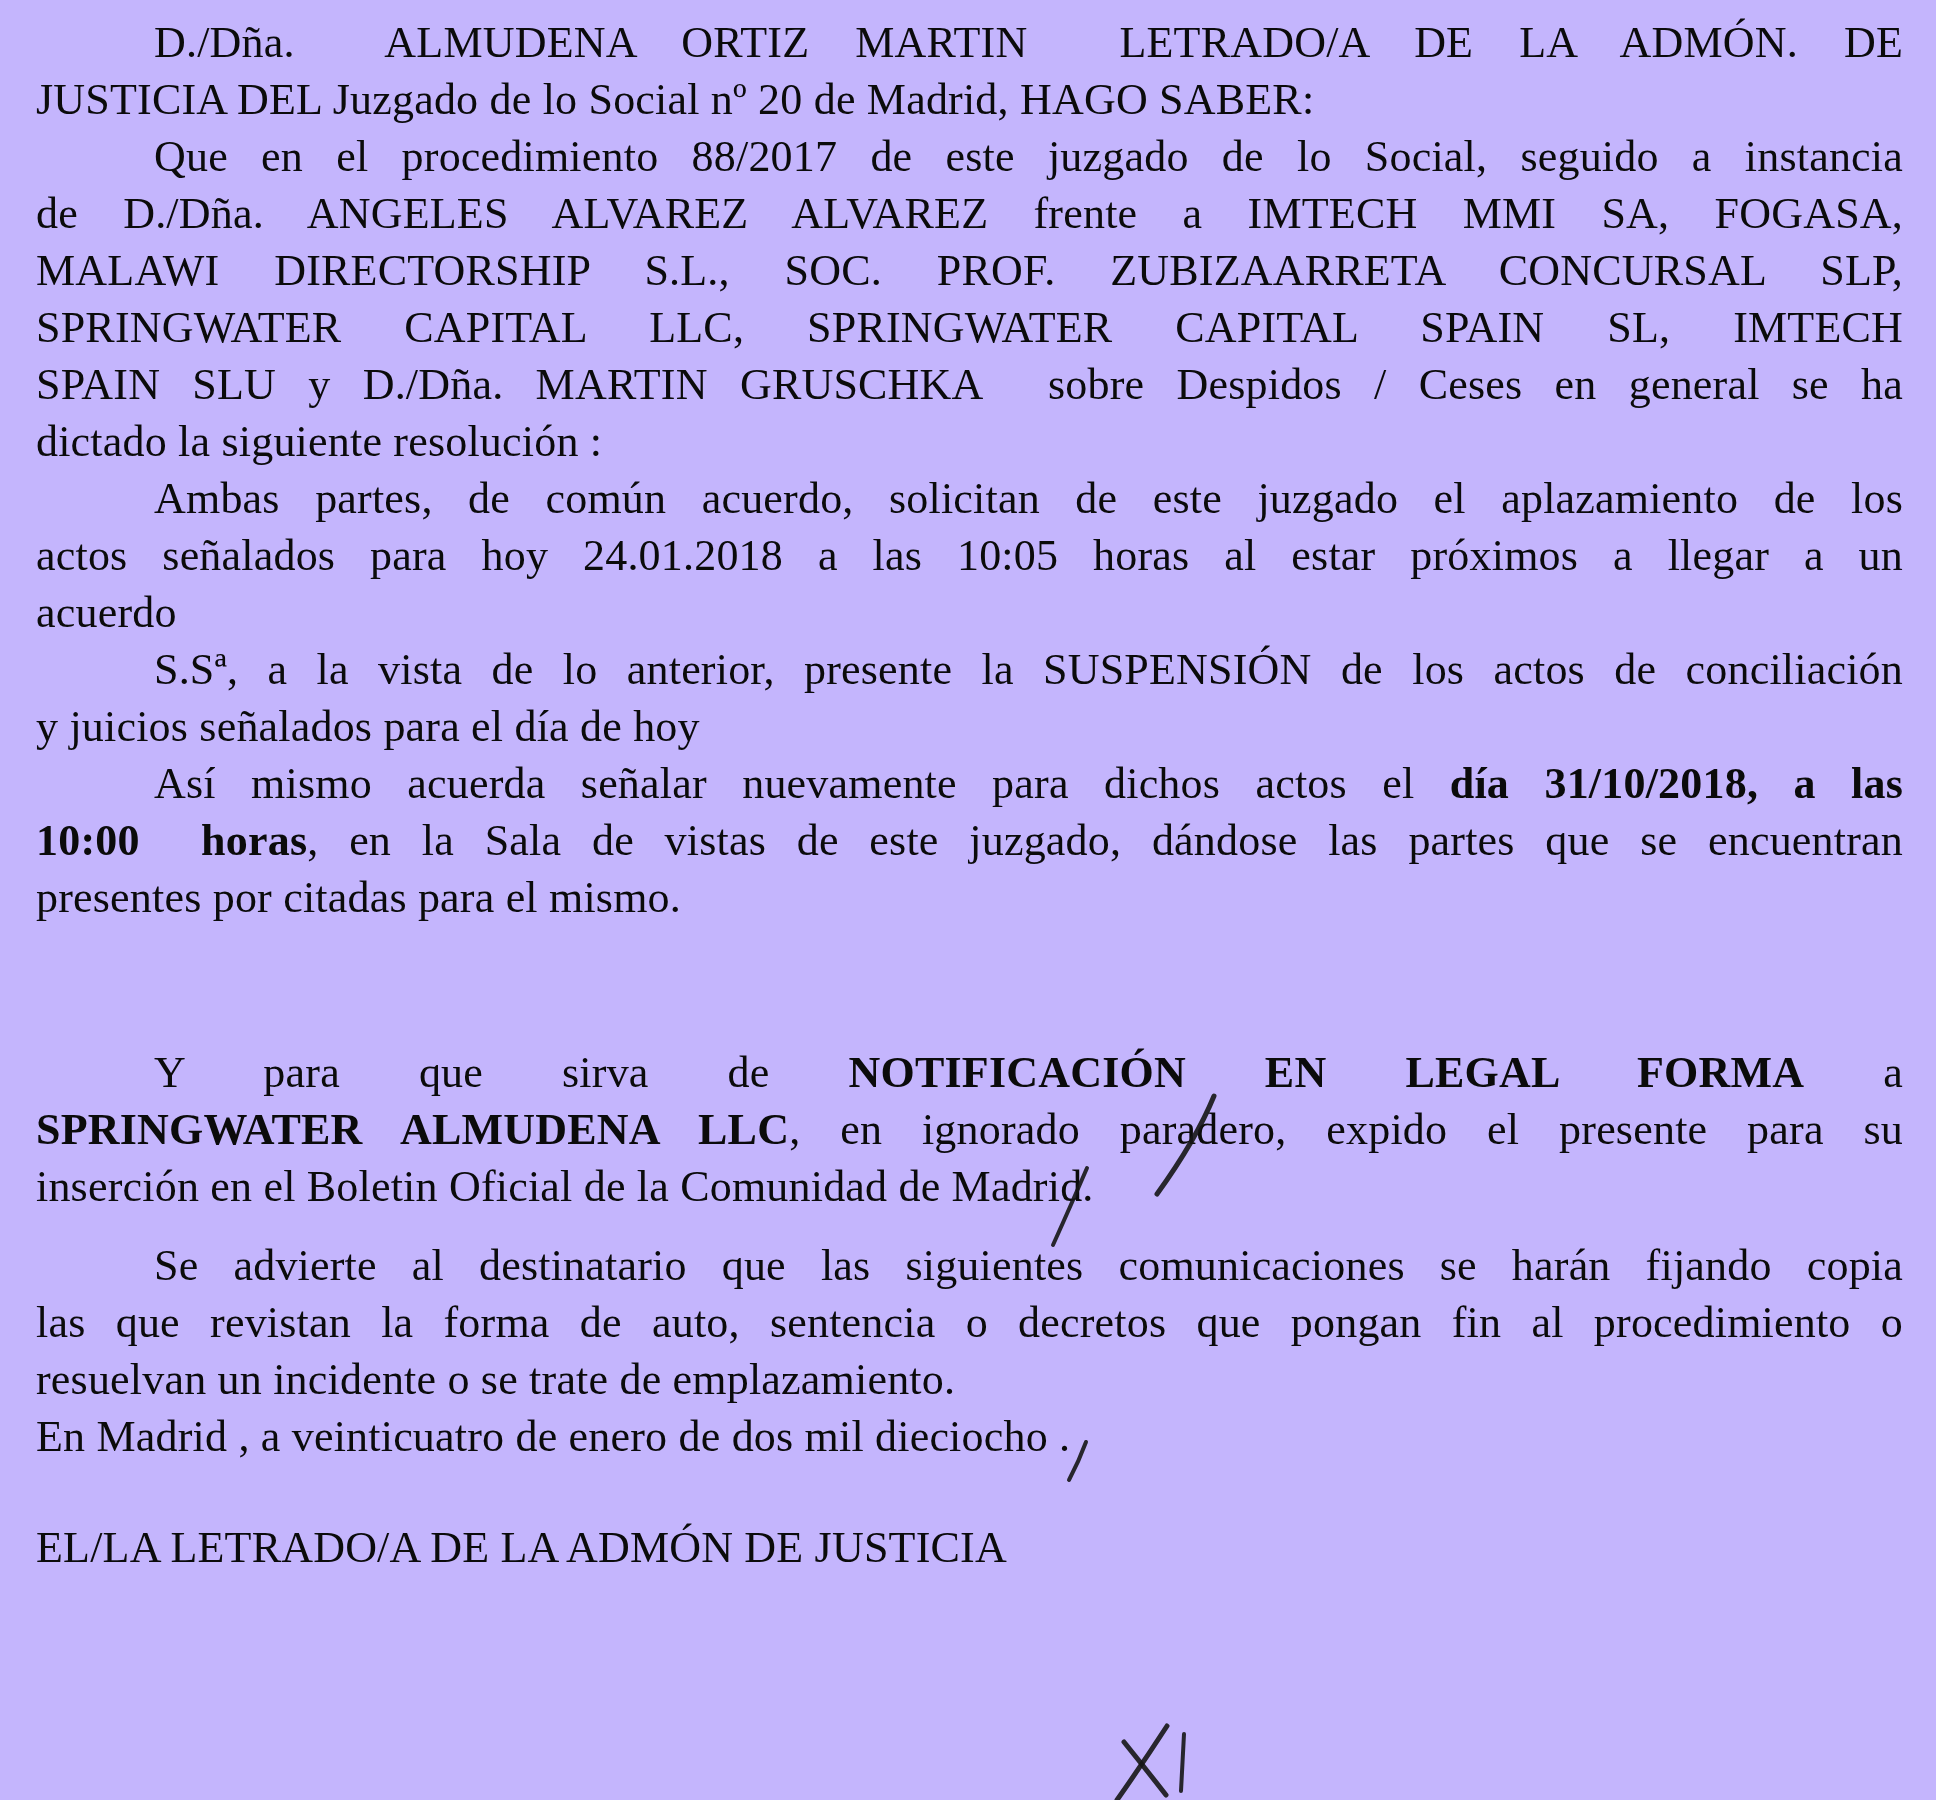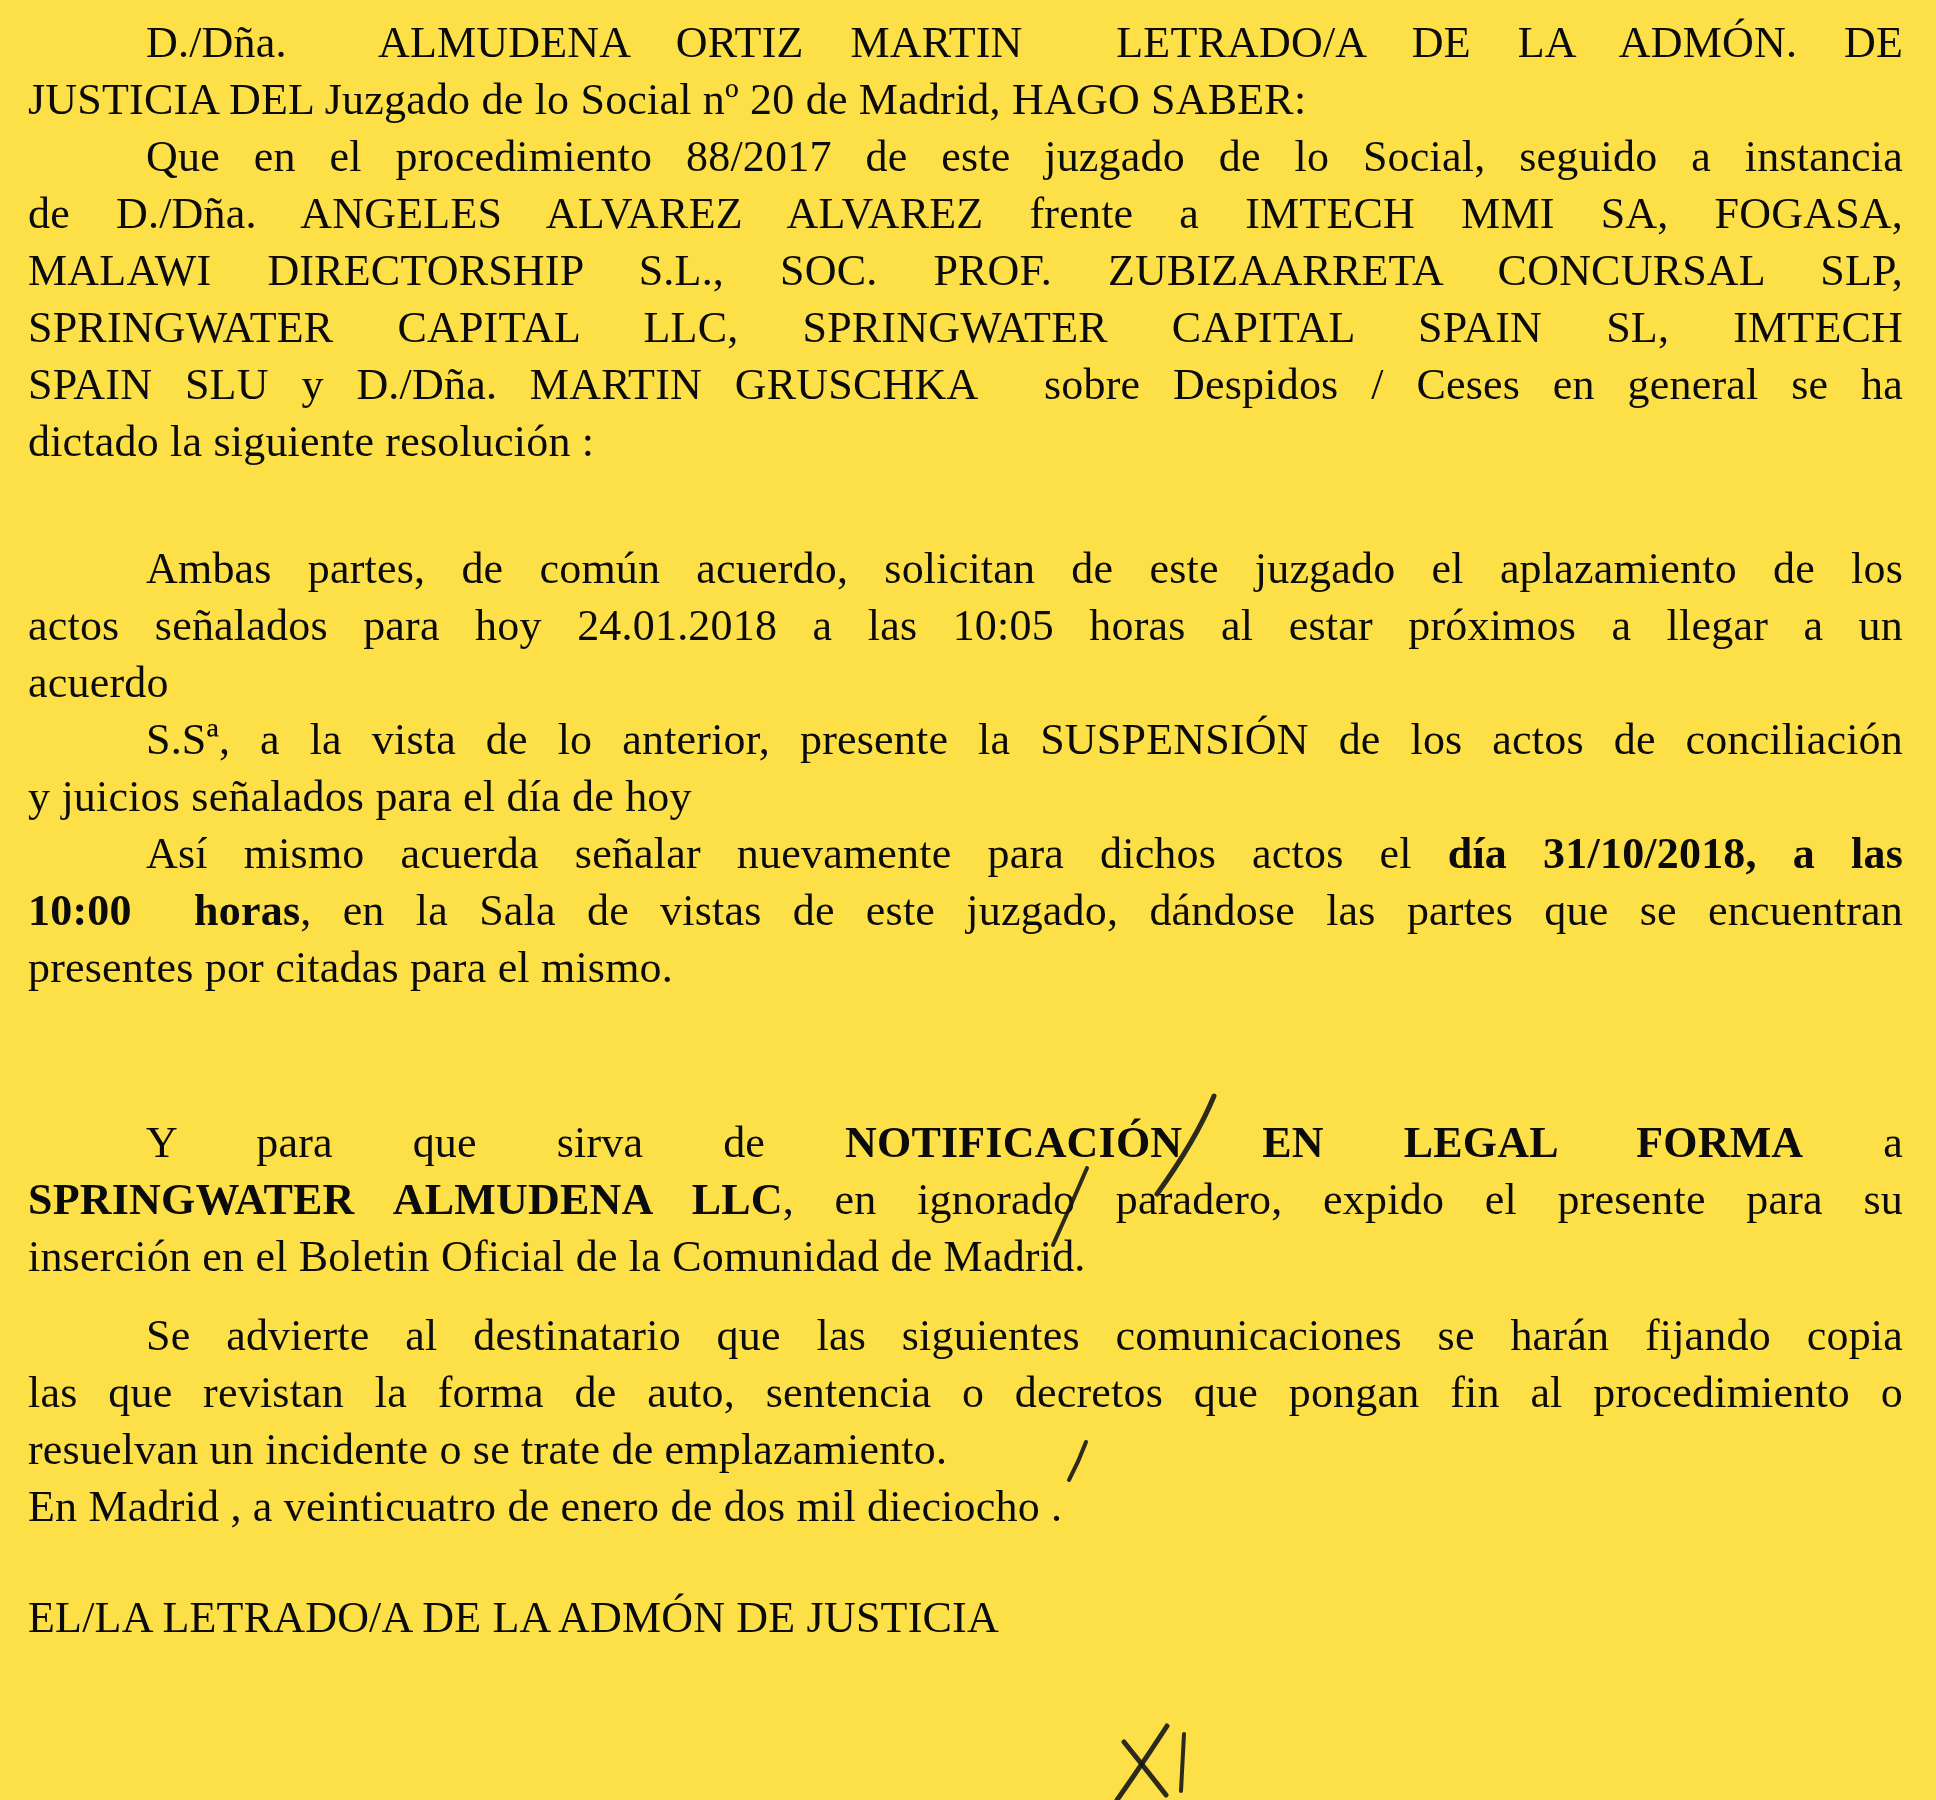--- a/index.html
+++ b/index.html
@@ -14,41 +14,41 @@
     overflow: hidden;
     font-family: "Liberation Serif", "DejaVu Serif", serif;
     color: #0b0b0b;
   }
   .page {
     position: absolute;
     top: 0; left: 0;
     width: 1936px;
     height: 1800px;
     box-sizing: border-box;
-    padding: 14px 33px 0 28px;
-    background: #fde047;
+    padding: 14px 33px 0 36px;
+    background: #c4b5fd;
   }
   .line {
     font-size: 44px;
     line-height: 57px;
     white-space: normal;
     text-align: left;
     letter-spacing: 0.2px;
   }
   .line.just {
     text-align: justify;
     text-align-last: justify;
   }
   .line.ind {
     padding-left: 118px;
   }
   .line span.b { font-weight: bold; }
   .line span.r { font-weight: normal; }
   
-  .page .line:nth-child(9)  { margin-top: 70px;  }
+  .page .line:nth-child(9)  {  }
   .page .line:nth-child(17) { margin-top: 118px; }
   .page .line:nth-child(20) { margin-top: 22px;  }
   .page .line:nth-child(24) { margin-top: 54px;  }
   .page .line:nth-child(25) { margin-top: 50px; padding-left: 460px; font-style: italic; }
   .overlay {
     position: absolute;
     top: 0; left: 0;
     width: 1936px;
     height: 1800px;
     pointer-events: none;

